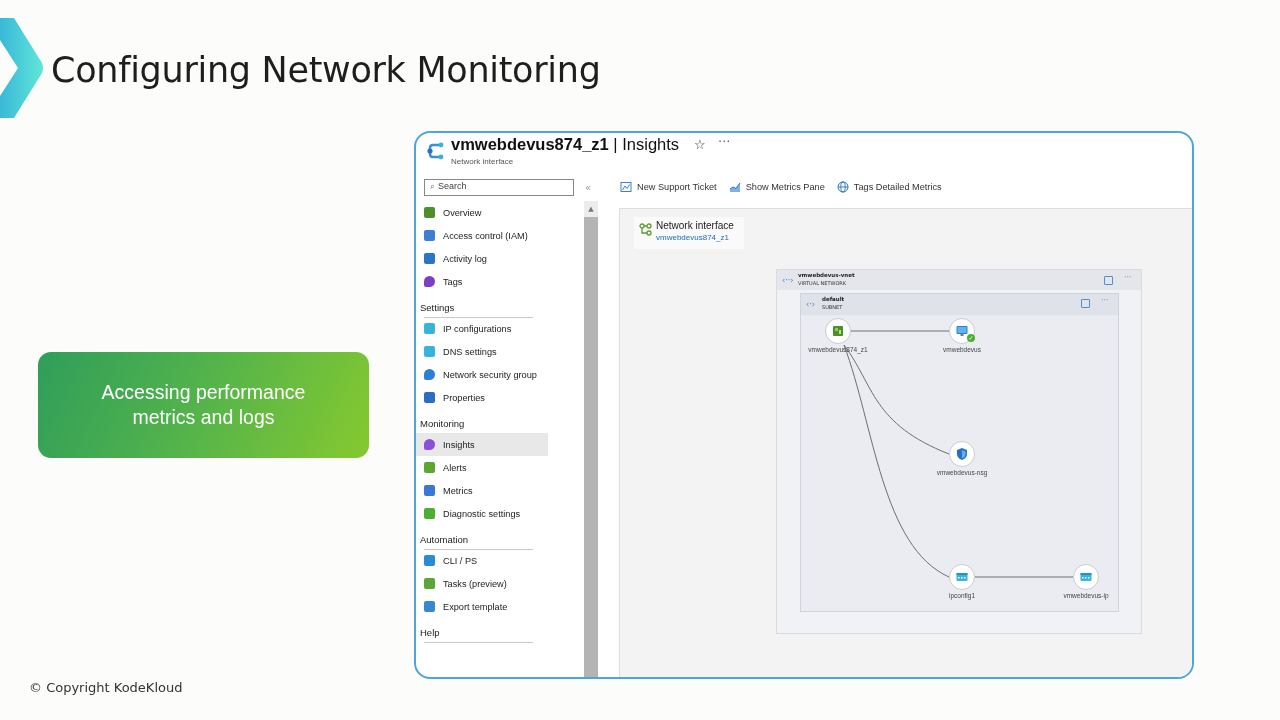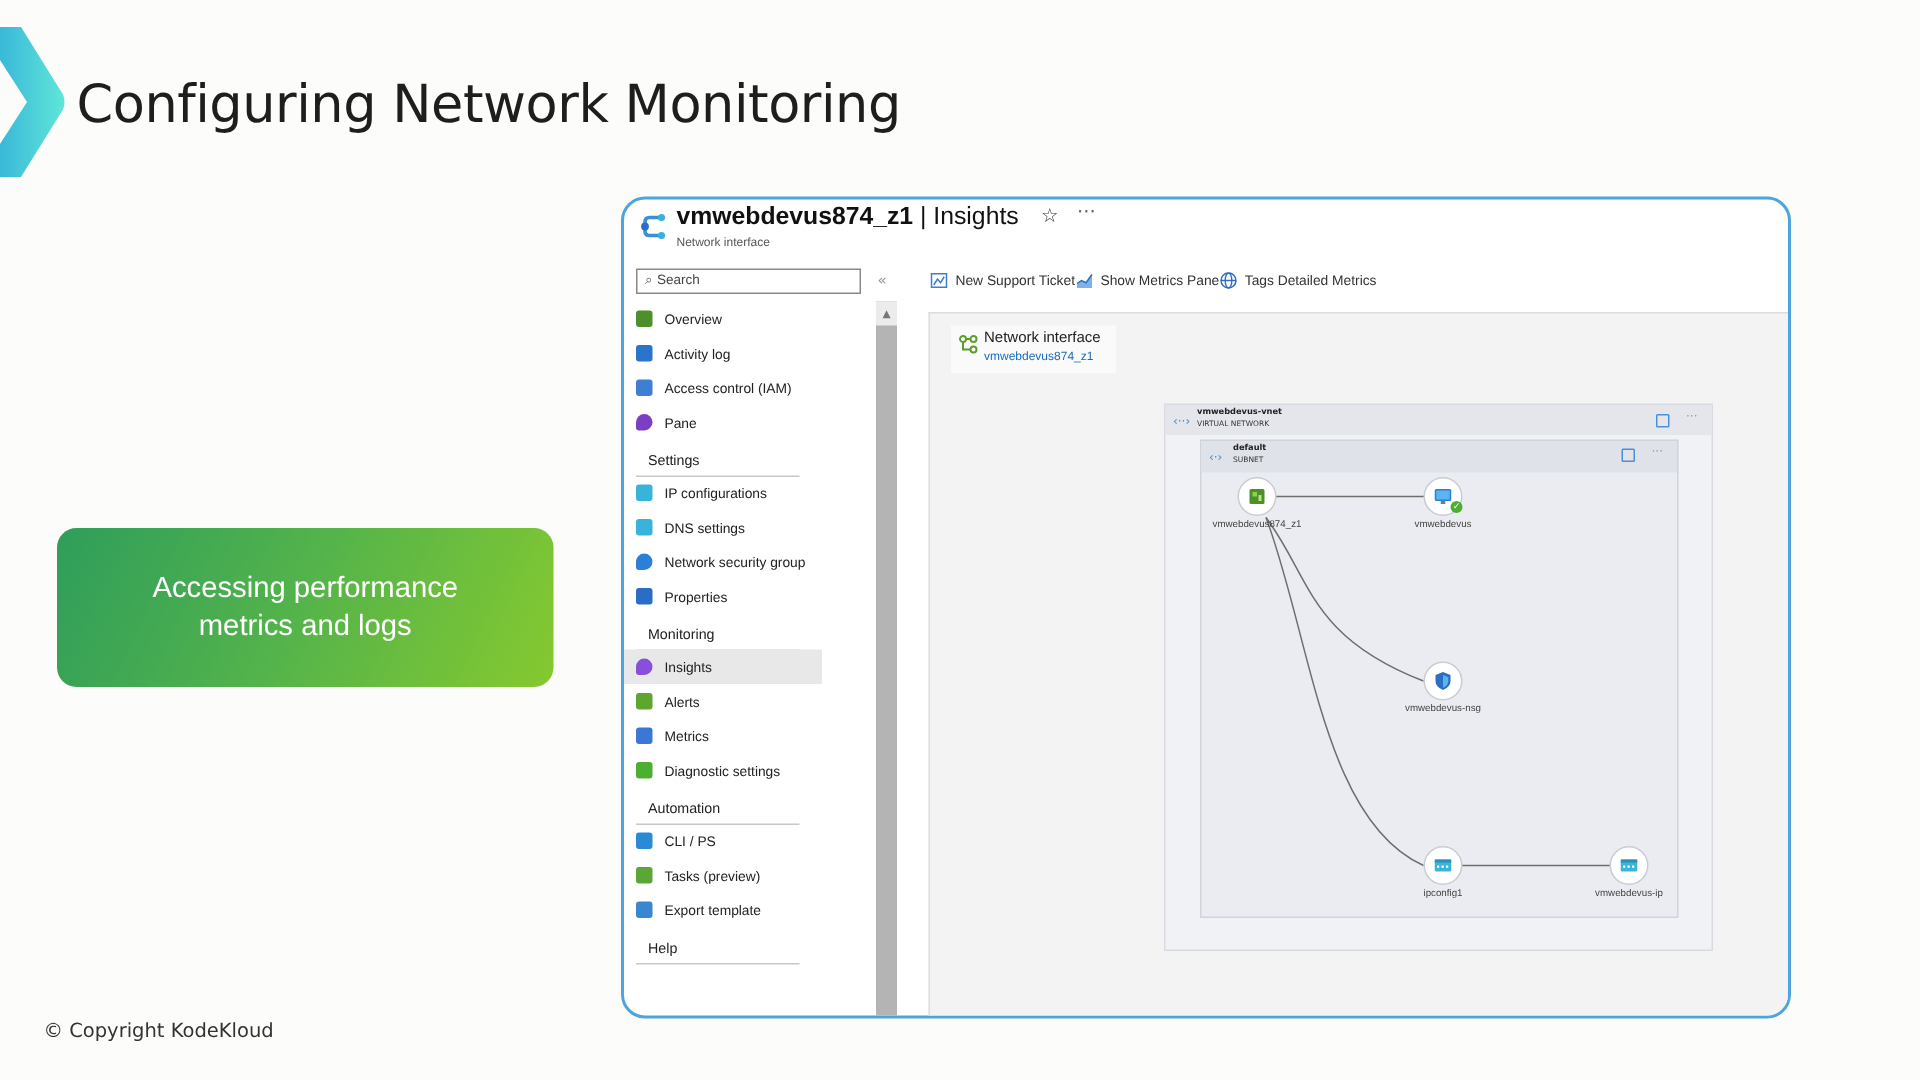--- a/index.html
+++ b/index.html
@@ -28,27 +28,27 @@
 
   
   .sidebar { position: absolute; left: 0; top: 42px; width: 167px; height: 506px; }
   .search { position: absolute; left: 8px; top: 4px; width: 150px; height: 17px; border: 1px solid #888; background: #fff; font-size: 9px; color: #444; padding: 1px 4px 0 5px; font-family: "Liberation Sans", sans-serif; }
   .search .mag { font-size: 9px; color: #666; margin-right: 3px; }
   .collapse { position: absolute; left: 169px; top: 7px; font-size: 10px; color: #999; }
   .nav { position: absolute; left: 0; top: 26px; width: 132px; }
   .nav-item { position: relative; height: 23px; display: flex; align-items: center; padding-left: 8px; font-size: 9.2px; color: #222; font-family: "Liberation Sans", sans-serif; }
   .nav-item.active { background: #e8e8e8; }
   .nav-item .ico { width: 11px; height: 11px; margin-right: 8px; flex: none; border-radius: 2px; }
-  .nav-section { height: 24px; padding-left: 16px; padding-top: 9px; font-size: 9.5px; color: #222; font-family: "Liberation Sans", sans-serif; position: relative; }
+  .nav-section { height: 24px; padding-left: 4px; padding-top: 9px; font-size: 9.5px; color: #222; font-family: "Liberation Sans", sans-serif; position: relative; }
   .nav-section::after { content: ""; position: absolute; left: 8px; right: 15px; bottom: -1px; height: 1px; background: #c8c8c8; }
   .scrollbar { position: absolute; left: 168px; top: 68px; width: 14px; height: 480px; background: #b4b4b4; }
   .scroll-up { position: absolute; left: 168px; top: 68px; width: 14px; height: 16px; background: #ececec; font-size: 7px; color: #777; text-align: center; line-height: 16px; }
 
   
-  .toolbar { position: absolute; left: 204px; top: 46px; height: 16px; display: flex; align-items: center; font-size: 9.2px; color: #333; font-family: "Liberation Sans", sans-serif; }
+  .toolbar { position: absolute; left: 204px; top: 46px; height: 16px; display: flex; align-items: center; gap: 12px; font-size: 9.2px; color: #333; font-family: "Liberation Sans", sans-serif; }
   .tb-btn { display: flex; align-items: center; gap: 5px; }
   .tb-btn svg { width: 12px; height: 12px; }
 
   
   .main { position: absolute; left: 203px; top: 75px; width: 577px; height: 480px; background: #f3f3f3; border-top: 1px solid #ddd; border-left: 1px solid #ddd; }
   .ni-card { position: absolute; left: 14px; top: 8px; width: 110px; height: 32px; background: #fafafa; }
   .ni-icon { position: absolute; left: 5px; top: 6px; width: 13px; height: 13px; }
   .ni-title { position: absolute; left: 22px; top: 3px; font-size: 10px; color: #222; font-family: "Liberation Sans", sans-serif; }
   .ni-link { position: absolute; left: 22px; top: 16px; font-size: 8px; color: #1a6bbd; font-family: "Liberation Sans", sans-serif; }
 
@@ -110,30 +110,30 @@
       <div class="search">
         <span class="mag">⌕</span><span>Search</span>
       </div>
       <span class="collapse">«</span>
       <div class="nav" id="nav">
           <div class="nav-item">
             <span class="ico" style="background: rgb(77, 143, 42);"></span>
             <span>Overview</span>
           </div>
           <div class="nav-item">
+            <span class="ico" style="background: rgb(61, 127, 209);"></span>
+            <span>Access control (IAM)</span>
+          </div>
+          <div class="nav-item">
             <span class="ico" style="background: rgb(42, 117, 201);"></span>
             <span>Activity log</span>
           </div>
           <div class="nav-item">
-            <span class="ico" style="background: rgb(61, 127, 209);"></span>
-            <span>Access control (IAM)</span>
-          </div>
-          <div class="nav-item">
             <span class="ico" style="background: rgb(123, 63, 196); border-radius: 50% 50% 50% 2px;"></span>
-            <span>Pane</span>
+            <span>Tags</span>
           </div>
           <div class="nav-section">Settings</div>
           <div class="nav-item">
             <span class="ico" style="background: rgb(56, 179, 217);"></span>
             <span>IP configurations</span>
           </div>
           <div class="nav-item">
             <span class="ico" style="background: rgb(56, 179, 217);"></span>
             <span>DNS settings</span>
           </div>

